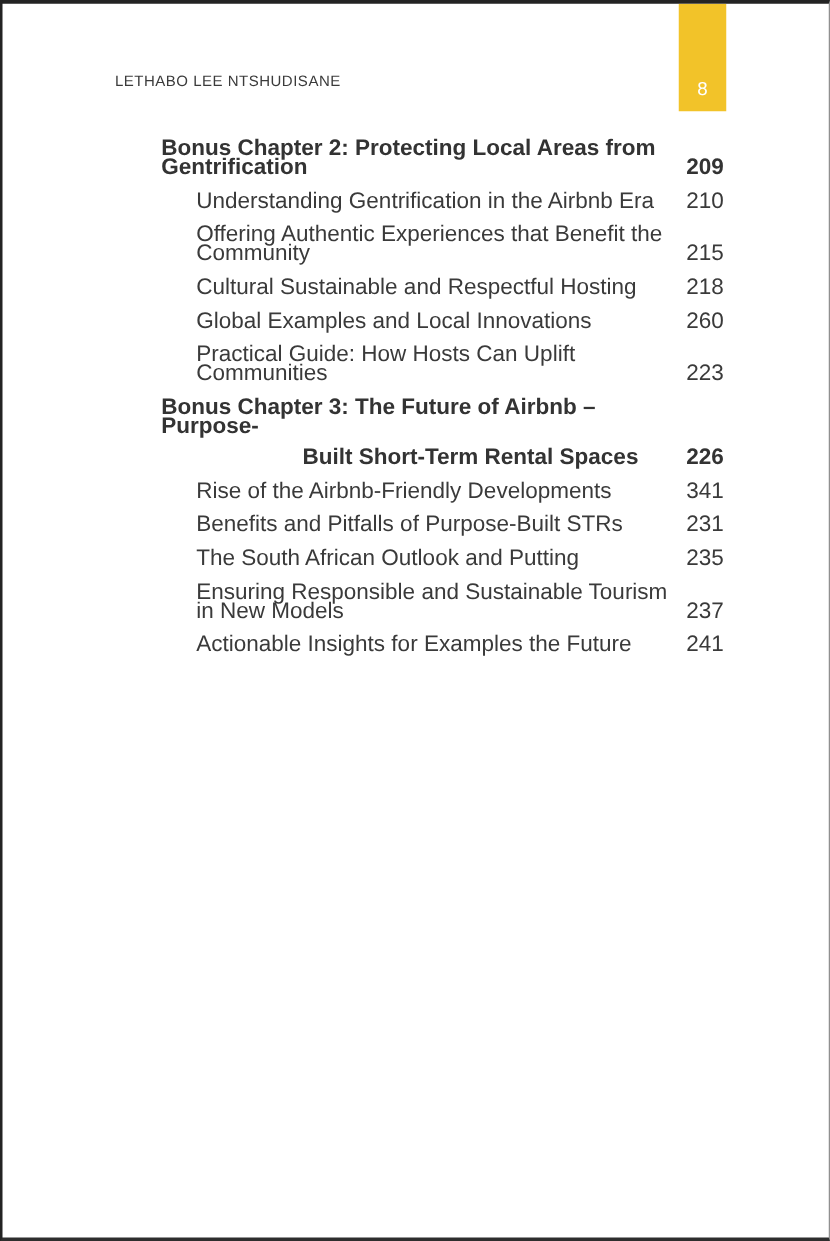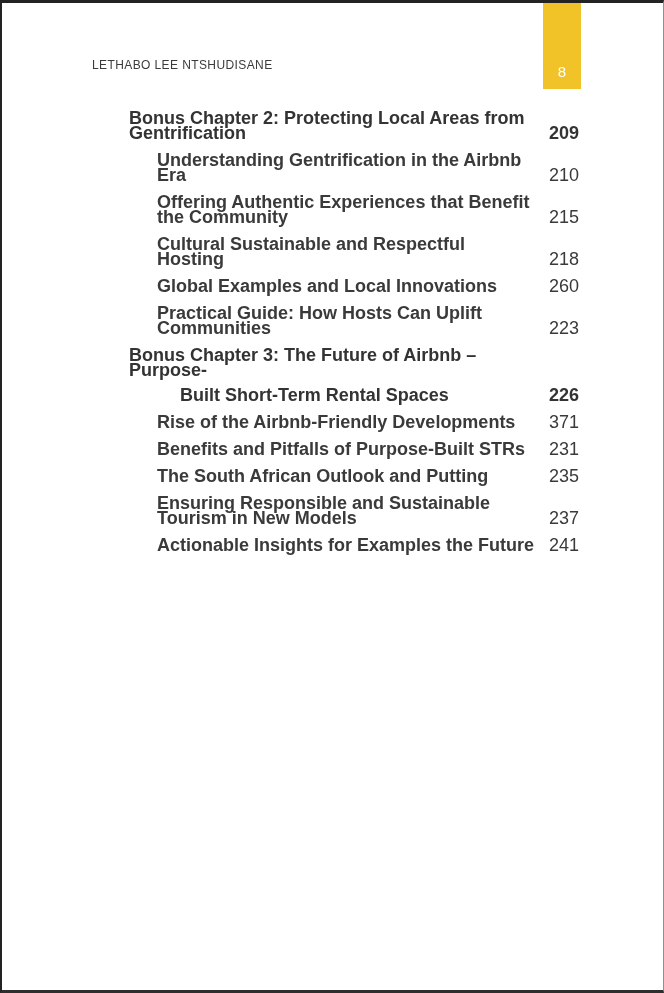--- a/index.html
+++ b/index.html
@@ -61,28 +61,27 @@
     line-height: 15px;
     color: #3a3a3a;
     padding-left: 12px;
   }
   .toc-row.level-chapter {
     font-weight: bold;
     color: #333333;
   }
   .toc-row.level-section .toc-title {
     padding-left: 28px;
-    font-weight: bold;
   }
   .toc-title {
     flex: 1 1 auto;
   }
   .toc-title .line2 {
     margin-top: 10px;
-    margin-left: 51px;
+    margin-left: 113px;
   }
   .toc-title .line2:empty {
     display: none;
   }
   .toc-page {
     flex: 0 0 auto;
     min-width: 32px;
     text-align: center;
     padding-left: 12px;
   }
@@ -154,21 +153,21 @@
       <div class="line2">Built Short-Term Rental Spaces</div>
     </div>
     <div class="toc-page">226</div>
   </div>
 
   <div class="toc-row level-section">
     <div class="toc-title">
       <div class="line1">Rise of the Airbnb-Friendly Developments</div>
 
     </div>
-    <div class="toc-page">371</div>
+    <div class="toc-page">341</div>
   </div>
 
 
   <div class="toc-row level-section">
     <div class="toc-title">
       <div class="line1">Benefits and Pitfalls of Purpose-Built STRs</div>
 
     </div>
     <div class="toc-page">231</div>
   </div>

